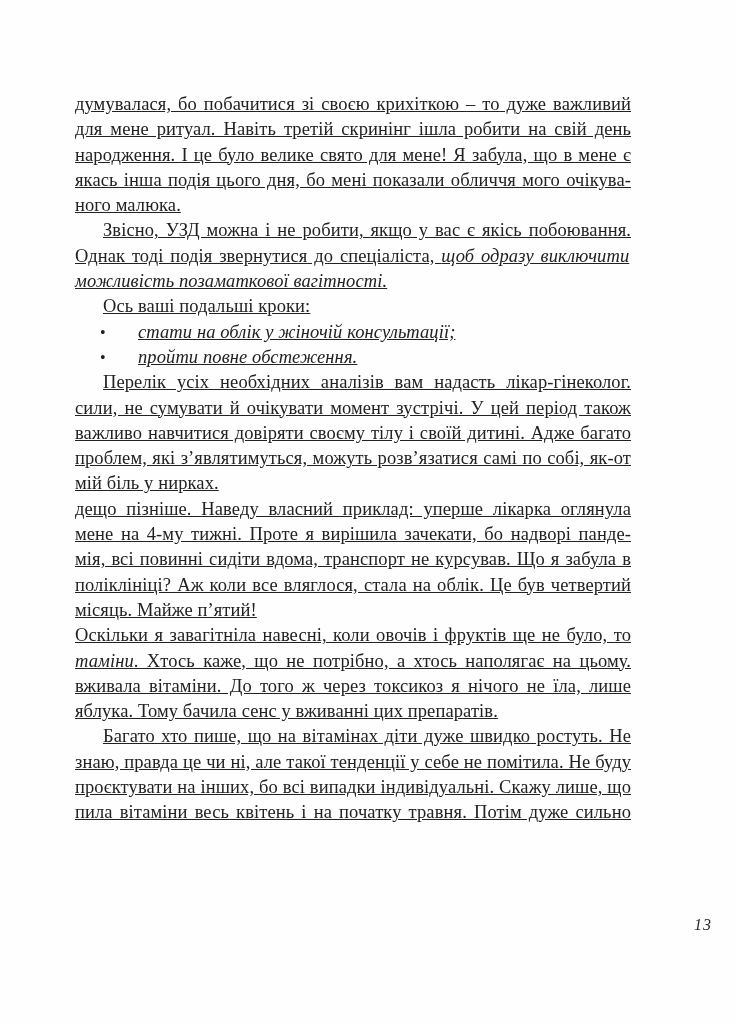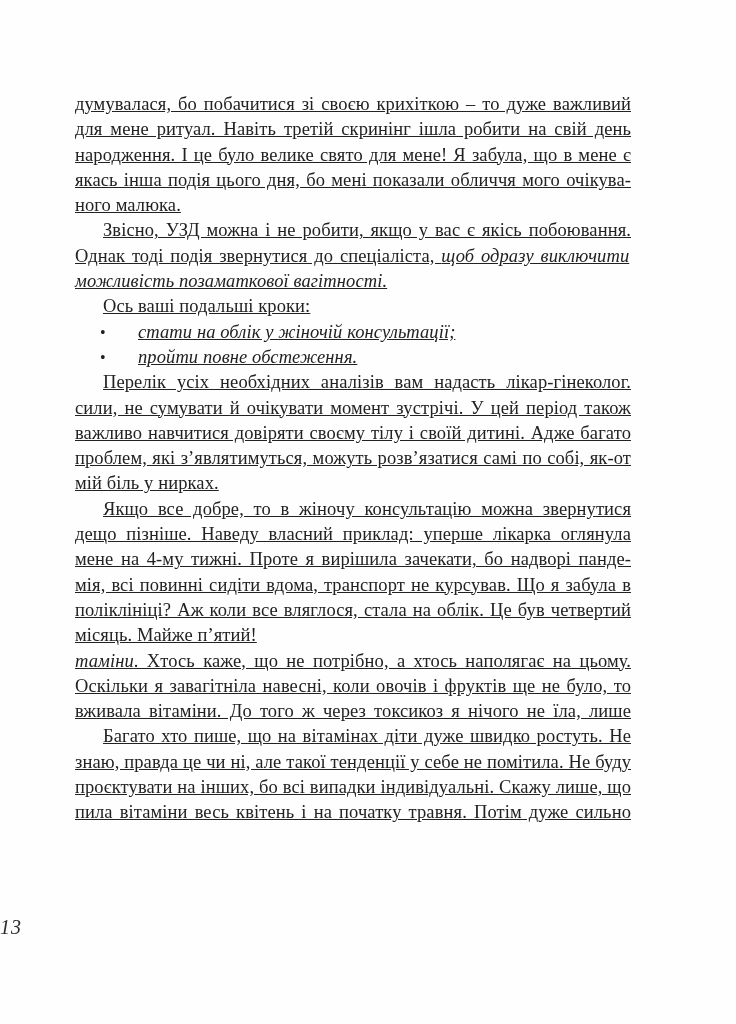--- a/index.html
+++ b/index.html
@@ -49,23 +49,23 @@
     line-height: 25.3px;
   }
   .it {
     font-style: italic;
   }
   .page-number {
     position: absolute;
     top: 916px;
     left: 0;
     right: 24px;
-    text-align: left;
+    text-align: right;
     font-style: italic;
-    font-size: 20px;
+    font-size: 16px;
     color: #2a2a2a;
     letter-spacing: 1px;
   }
 </style>
 </head>
 <body>
 
 <div class="page">
   <main class="text-block">
       <div class="paragraph">
@@ -92,31 +92,31 @@
         <div class="line"><span class="it">пройти повне обстеження.</span></div>
       </div>
       <div class="paragraph">
         <div class="line justify indent" style="word-spacing: 6.14323px;"><span>Перелік усіх необхідних аналізів вам надасть лікар-гінеколог.</span></div>
         <div class="line justify" style="word-spacing: 2.32812px;"><span>сили, не сумувати й очікувати момент зустрічі. У цей період також</span></div>
         <div class="line justify" style="word-spacing: 1.05729px;"><span>важливо навчитися довіряти своєму тілу і своїй дитині. Адже багато</span></div>
         <div class="line justify" style="word-spacing: 0.669922px;"><span>проблем, які з’являтимуться, можуть розв’язатися самі по собі, як-от</span></div>
         <div class="line"><span>мій біль у нирках.</span></div>
       </div>
       <div class="paragraph">
-        <div class="line justify indent" style="word-spacing: 4.93359px;"><span>Якщо все добре, то в жіночу консультацію можна звернутися</span></div>
         <div class="line justify" style="word-spacing: 5.03795px;"><span>дещо пізніше. Наведу власний приклад: уперше лікарка оглянула</span></div>
         <div class="line justify" style="word-spacing: 2.77969px;"><span>мене на 4-му тижні. Проте я вирішила зачекати, бо надворі панде-</span></div>
         <div class="line justify" style="word-spacing: 1.27983px;"><span>мія, всі повинні сидіти вдома, транспорт не курсував. Що я забула в</span></div>
         <div class="line justify" style="word-spacing: 1.31094px;"><span>поліклініці? Аж коли все вляглося, стала на облік. Це був четвертий</span></div>
         <div class="line"><span>місяць. Майже п’ятий!</span></div>
       </div>
       <div class="paragraph">
+        <div class="line justify" style="word-spacing: 1.70455px;"><span>Оскільки я завагітніла навесні, коли овочів і фруктів ще не було, то</span></div>
         <div class="line justify" style="word-spacing: 3.58125px;"><span class="it">таміни</span><span>. Хтось каже, що не потрібно, а хтось наполягає на цьому.</span></div>
-        <div class="line justify" style="word-spacing: 1.70455px;"><span>Оскільки я завагітніла навесні, коли овочів і фруктів ще не було, то</span></div>
         <div class="line justify" style="word-spacing: 3.40909px;"><span>вживала вітаміни. До того ж через токсикоз я нічого не їла, лише</span></div>
+        <div class="line"><span>яблука. Тому бачила сенс у вживанні цих препаратів.</span></div>
       </div>
       <div class="paragraph">
         <div class="line justify indent" style="word-spacing: 1.71406px;"><span>Багато хто пише, що на вітамінах діти дуже швидко ростуть. Не</span></div>
         <div class="line justify" style="word-spacing: 0.151442px;"><span>знаю, правда це чи ні, але такої тенденції у себе не помітила. Не буду</span></div>
         <div class="line justify" style="word-spacing: 0.130208px;"><span>проєктувати на інших, бо всі випадки індивідуальні. Скажу лише, що</span></div>
         <div class="line justify" style="word-spacing: 2.35469px;"><span>пила вітаміни весь квітень і на початку травня. Потім дуже сильно</span></div>
       </div>
     </main>
   <div class="page-number">13</div>
 </div>

